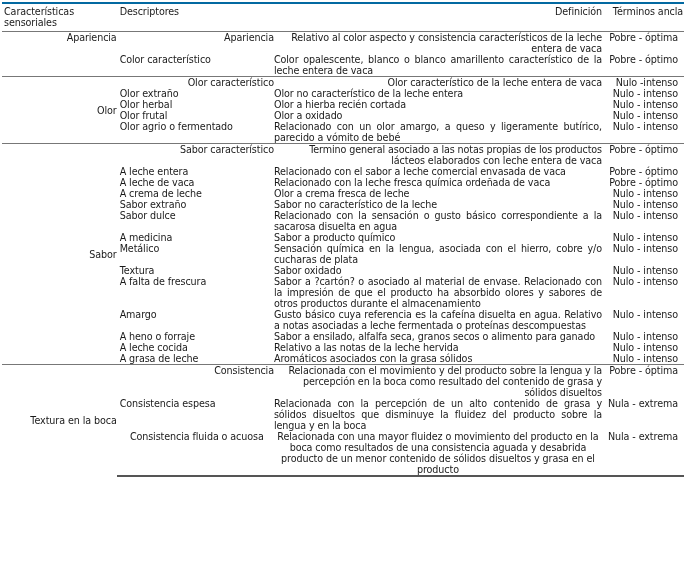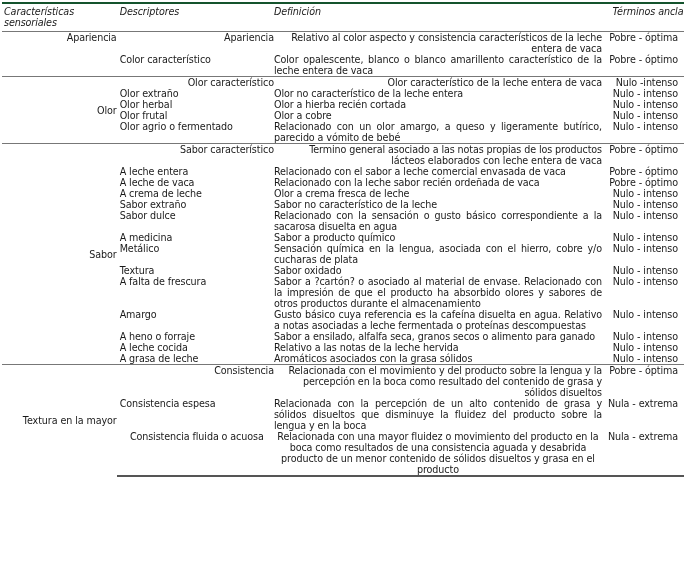--- a/index.html
+++ b/index.html
@@ -27,25 +27,24 @@
       border-collapse: collapse;
       font-size: 9.6px;
       line-height: 11px;
       letter-spacing: -0.1px;
     }
     table.sens thead tr th {
       font-weight: normal;
       text-align: left;
       vertical-align: top;
       padding: 2px 0 3px 0;
-      border-top: 2px solid #14532d;
+      border-top: 2px solid #0369a1;
       border-bottom: 1.5px solid #777;
-      font-style: italic;
     }
-    table.sens thead th.c-def { text-align: left; }
+    table.sens thead th.c-def { text-align: right; }
     table.sens thead th.c-anc { text-align: center; padding-left: 4px; }
     table.sens td {
       vertical-align: top;
       padding: 0;
     }
     td.c-car { width: 113px; padding-left: 2px !important; vertical-align: middle !important; }
     th.c-car { width: 113px; padding-left: 2px !important; }
     td.c-desc, th.c-desc { width: 155px; padding-left: 3px !important; }
     td.c-def, th.c-def { width: 330px; text-align: justify; padding-right: 6px !important; }
     td.c-anc { text-align: right; padding-right: 6px !important; white-space: nowrap; margin-left: 31px; }
@@ -90,42 +89,42 @@
           <td class="c-def">Olor no característico de la leche entera</td>
           <td class="c-anc">Nulo - intenso</td>
         </tr>
         <tr class="">
           <td class="c-desc">Olor herbal</td>
           <td class="c-def">Olor a hierba recién cortada</td>
           <td class="c-anc">Nulo - intenso</td>
         </tr>
         <tr class="">
           <td class="c-desc">Olor frutal</td>
-          <td class="c-def">Olor a cobre</td>
+          <td class="c-def">Olor a oxidado</td>
           <td class="c-anc">Nulo - intenso</td>
         </tr>
         <tr class="">
           <td class="c-desc">Olor agrio o fermentado</td>
           <td class="c-def">Relacionado con un olor amargo, a queso y ligeramente butírico, parecido a vómito de bebé</td>
           <td class="c-anc">Nulo - intenso</td>
         </tr>
         <tr class="group-start">
           <td class="c-car" rowspan="14">Sabor</td>
           <td class="c-desc">Sabor característico</td>
           <td class="c-def">Termino general asociado a las notas propias de los productos lácteos elaborados con leche entera de vaca</td>
           <td class="c-anc">Pobre - óptimo</td>
         </tr>
         <tr class="">
           <td class="c-desc">A leche entera</td>
           <td class="c-def">Relacionado con el sabor a leche comercial envasada de vaca</td>
           <td class="c-anc">Pobre - óptimo</td>
         </tr>
         <tr class="">
           <td class="c-desc">A leche de vaca</td>
-          <td class="c-def">Relacionado con la leche sabor recién ordeñada de vaca</td>
+          <td class="c-def">Relacionado con la leche fresca química ordeñada de vaca</td>
           <td class="c-anc">Pobre - óptimo</td>
         </tr>
         <tr class="">
           <td class="c-desc">A crema de leche</td>
           <td class="c-def">Olor a crema fresca de leche</td>
           <td class="c-anc">Nulo - intenso</td>
         </tr>
         <tr class="">
           <td class="c-desc">Sabor extraño</td>
           <td class="c-def">Sabor no característico de la leche</td>
@@ -170,21 +169,21 @@
           <td class="c-desc">A leche cocida</td>
           <td class="c-def">Relativo a las notas de la leche hervida</td>
           <td class="c-anc">Nulo - intenso</td>
         </tr>
         <tr class="">
           <td class="c-desc">A grasa de leche</td>
           <td class="c-def">Aromáticos asociados con la grasa sólidos</td>
           <td class="c-anc">Nulo - intenso</td>
         </tr>
         <tr class="group-start">
-          <td class="c-car" rowspan="3">Textura en la mayor</td>
+          <td class="c-car" rowspan="3">Textura en la boca</td>
           <td class="c-desc">Consistencia</td>
           <td class="c-def">Relacionada con el movimiento y del producto sobre la lengua y la percepción en la boca como resultado del contenido de grasa y sólidos disueltos</td>
           <td class="c-anc">Pobre - óptima</td>
         </tr>
         <tr class="">
           <td class="c-desc">Consistencia espesa</td>
           <td class="c-def">Relacionada con la percepción de un alto contenido de grasa y sólidos disueltos que disminuye la fluidez del producto sobre la lengua y en la boca</td>
           <td class="c-anc">Nula - extrema</td>
         </tr>
         <tr class="last">

